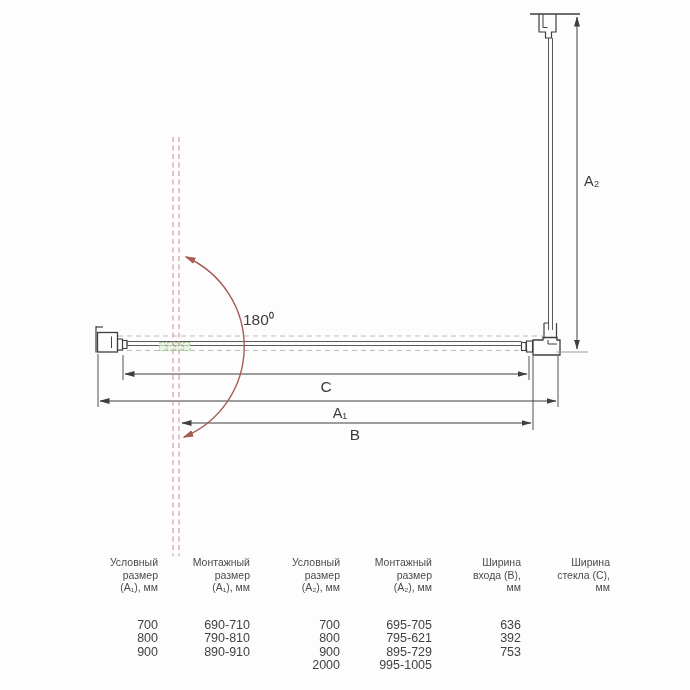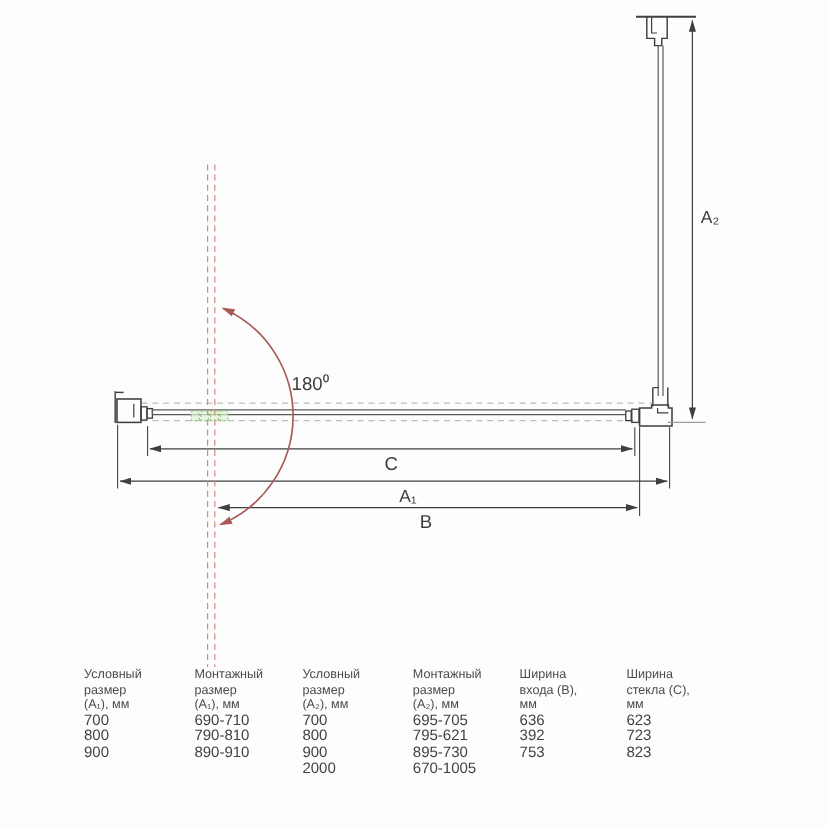--- a/index.html
+++ b/index.html
@@ -4,23 +4,23 @@
 <style>
   html,body{margin:0;padding:0;}
   body{
     width:690px;height:690px;position:relative;
     background:#fdfdfd;overflow:hidden;
     font-family:"Liberation Sans", sans-serif;
   }
   #drawing{position:absolute;left:0;top:0;}
   .dim-text{fill:#3d3d3d;font-family:"Liberation Sans",sans-serif;}
   #spec-table{position:absolute;left:0;top:556px;width:690px;height:130px;}
-  .col{position:absolute;width:88px;text-align:left;color:#4c4c4c;}
+  .col{position:absolute;width:88px;text-align:right;color:#4c4c4c;}
   .hdr{font-size:10.5px;line-height:12.5px;}
-  .vals{}
+  .vals{margin-top:25px;}
   .val{font-size:12.5px;line-height:13.5px;height:13.5px;color:#424242;}
 </style>
 </head>
 <body>
 
 <svg id="drawing" width="690" height="556" viewBox="0 0 690 556">
   <defs>
     <marker id="mA" viewBox="0 0 10 6" refX="9.5" refY="3" markerWidth="10" markerHeight="6" orient="auto-start-reverse" markerUnits="userSpaceOnUse">
       <path d="M0,0 L10,3 L0,6 Z" fill="#3f3f3f"></path>
     </marker>
@@ -160,22 +160,22 @@
 
   <div class="col" style="left:344px">
     <div class="hdr">
       <div>Монтажный</div>
       <div>размер</div>
       <div>(А₂), мм</div>
     </div>
     <div class="vals">
       <div class="val">695-705</div>
       <div class="val">795-621</div>
-      <div class="val">895-730</div>
-      <div class="val">670-1005</div>
+      <div class="val">895-729</div>
+      <div class="val">995-1005</div>
     </div>
   </div>
 
   <div class="col" style="left:433px">
     <div class="hdr">
       <div>Ширина</div>
       <div>входа (B),</div>
       <div>мм</div>
     </div>
     <div class="vals">
@@ -185,21 +185,15 @@
       <div class="val"></div>
     </div>
   </div>
 
   <div class="col" style="left:522px">
     <div class="hdr">
       <div>Ширина</div>
       <div>стекла (C),</div>
       <div>мм</div>
     </div>
-    <div class="vals">
-      <div class="val">623</div>
-      <div class="val">723</div>
-      <div class="val">823</div>
-      <div class="val"></div>
-    </div>
   </div>
 
 </div>
 
 </body></html>

